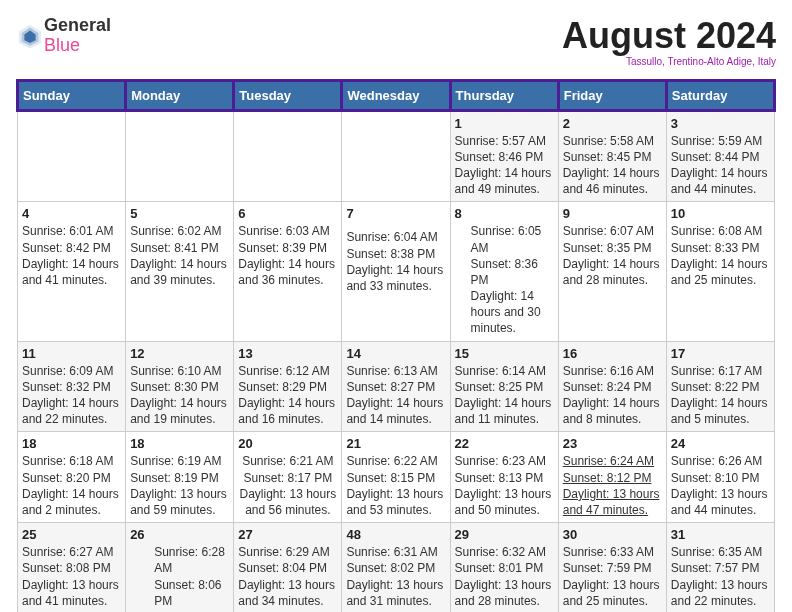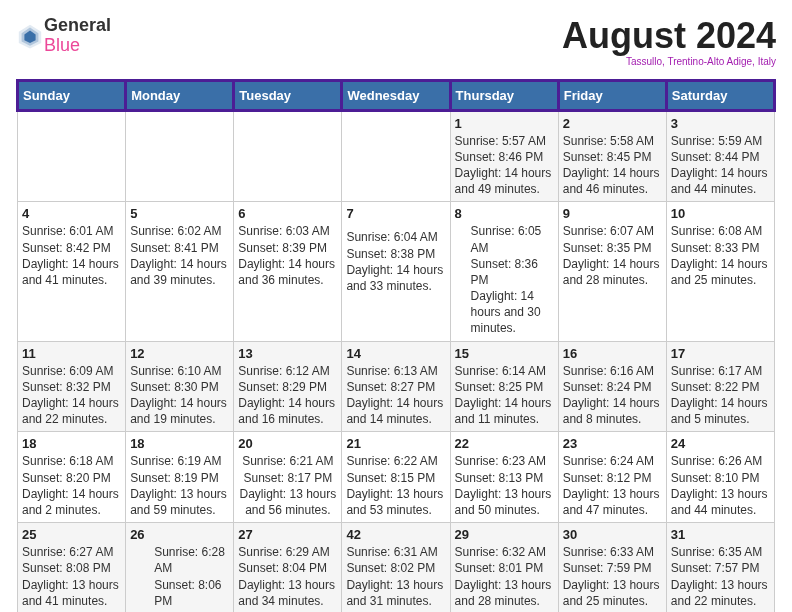--- a/index.html
+++ b/index.html
@@ -269,21 +269,21 @@
 Daylight: 13 hours and 53 minutes.</div>
         </td>
         <td>
           <div class="day-number">22</div>
           <div class="day-detail" style="white-space: pre-line;">Sunrise: 6:23 AM
 Sunset: 8:13 PM
 Daylight: 13 hours and 50 minutes.</div>
         </td>
         <td>
           <div class="day-number">23</div>
-          <div class="day-detail" style="white-space: pre-line;">Sunrise: 6:24 AM
+          <div class="day-detail" style="white-space: pre-line; text-decoration: underline;">Sunrise: 6:24 AM
 Sunset: 8:12 PM
 Daylight: 13 hours and 47 minutes.</div>
         </td>
         <td>
           <div class="day-number">24</div>
           <div class="day-detail" style="white-space: pre-line;">Sunrise: 6:26 AM
 Sunset: 8:10 PM
 Daylight: 13 hours and 44 minutes.</div>
         </td>
       </tr>
@@ -300,21 +300,21 @@
 Sunset: 8:06 PM
 Daylight: 13 hours and 37 minutes.</div>
         </td>
         <td>
           <div class="day-number">27</div>
           <div class="day-detail" style="white-space: pre-line;">Sunrise: 6:29 AM
 Sunset: 8:04 PM
 Daylight: 13 hours and 34 minutes.</div>
         </td>
         <td>
-          <div class="day-number">42</div>
+          <div class="day-number">48</div>
           <div class="day-detail" style="white-space: pre-line;">Sunrise: 6:31 AM
 Sunset: 8:02 PM
 Daylight: 13 hours and 31 minutes.</div>
         </td>
         <td>
           <div class="day-number">29</div>
           <div class="day-detail" style="white-space: pre-line;">Sunrise: 6:32 AM
 Sunset: 8:01 PM
 Daylight: 13 hours and 28 minutes.</div>
         </td>

